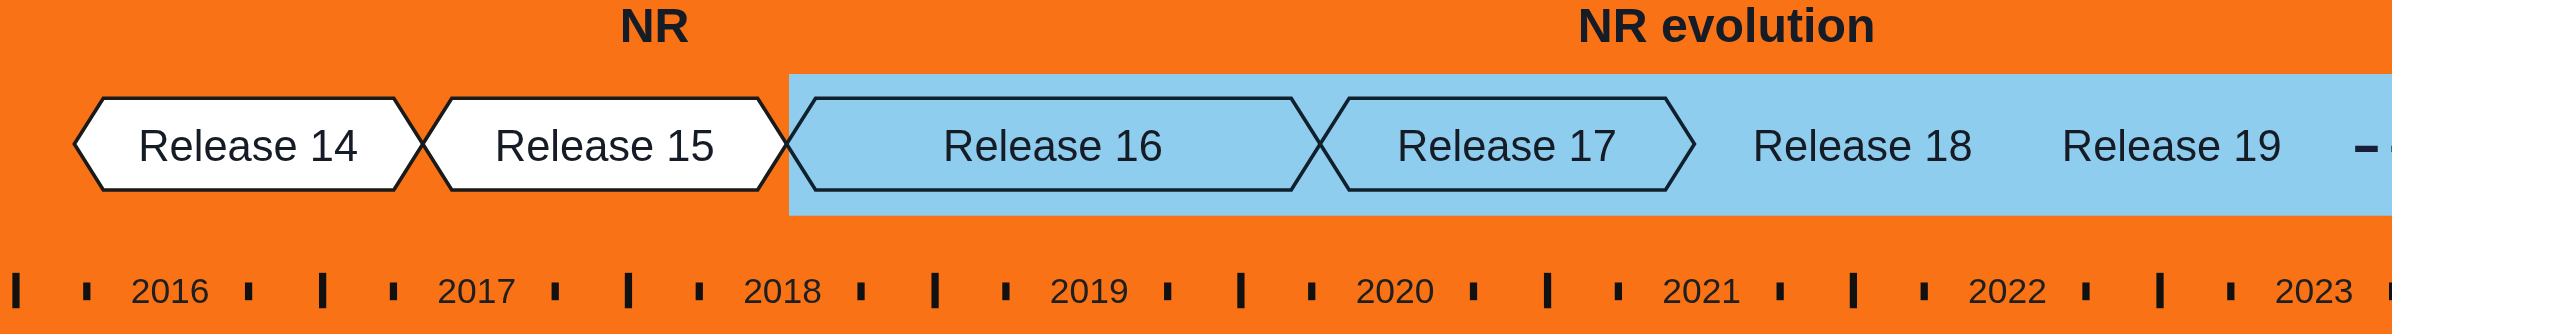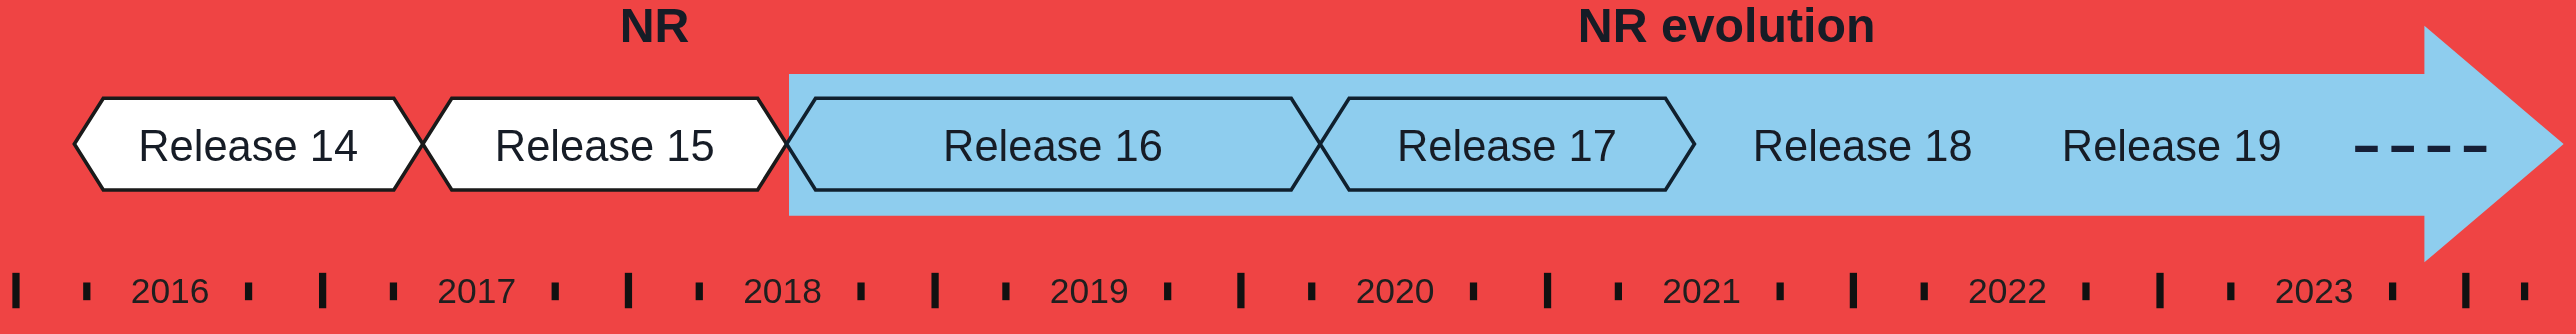--- a/index.html
+++ b/index.html
@@ -1,25 +1,25 @@
 <!DOCTYPE html>
 <html style="font-size:13px"><head>
 <meta charset="utf-8">
 <style>
   html, body {
     margin: 0;
     padding: 0;
     background: #ffffff;
   }
   .figure-wrap {
-    width: 2576px;
+    width: 2392px;
     height: 334px;
     position: relative;
     overflow: hidden;
-    background: #ef4444;
+    background: #f97316;
     font-family: "Liberation Sans", sans-serif;
   }
   svg { display: block; }
 
   .phase-label {
     font-family: "Liberation Sans", sans-serif;
     font-size: 60px;
     font-weight: bold;
     fill: #161c26;
     text-anchor: middle;

